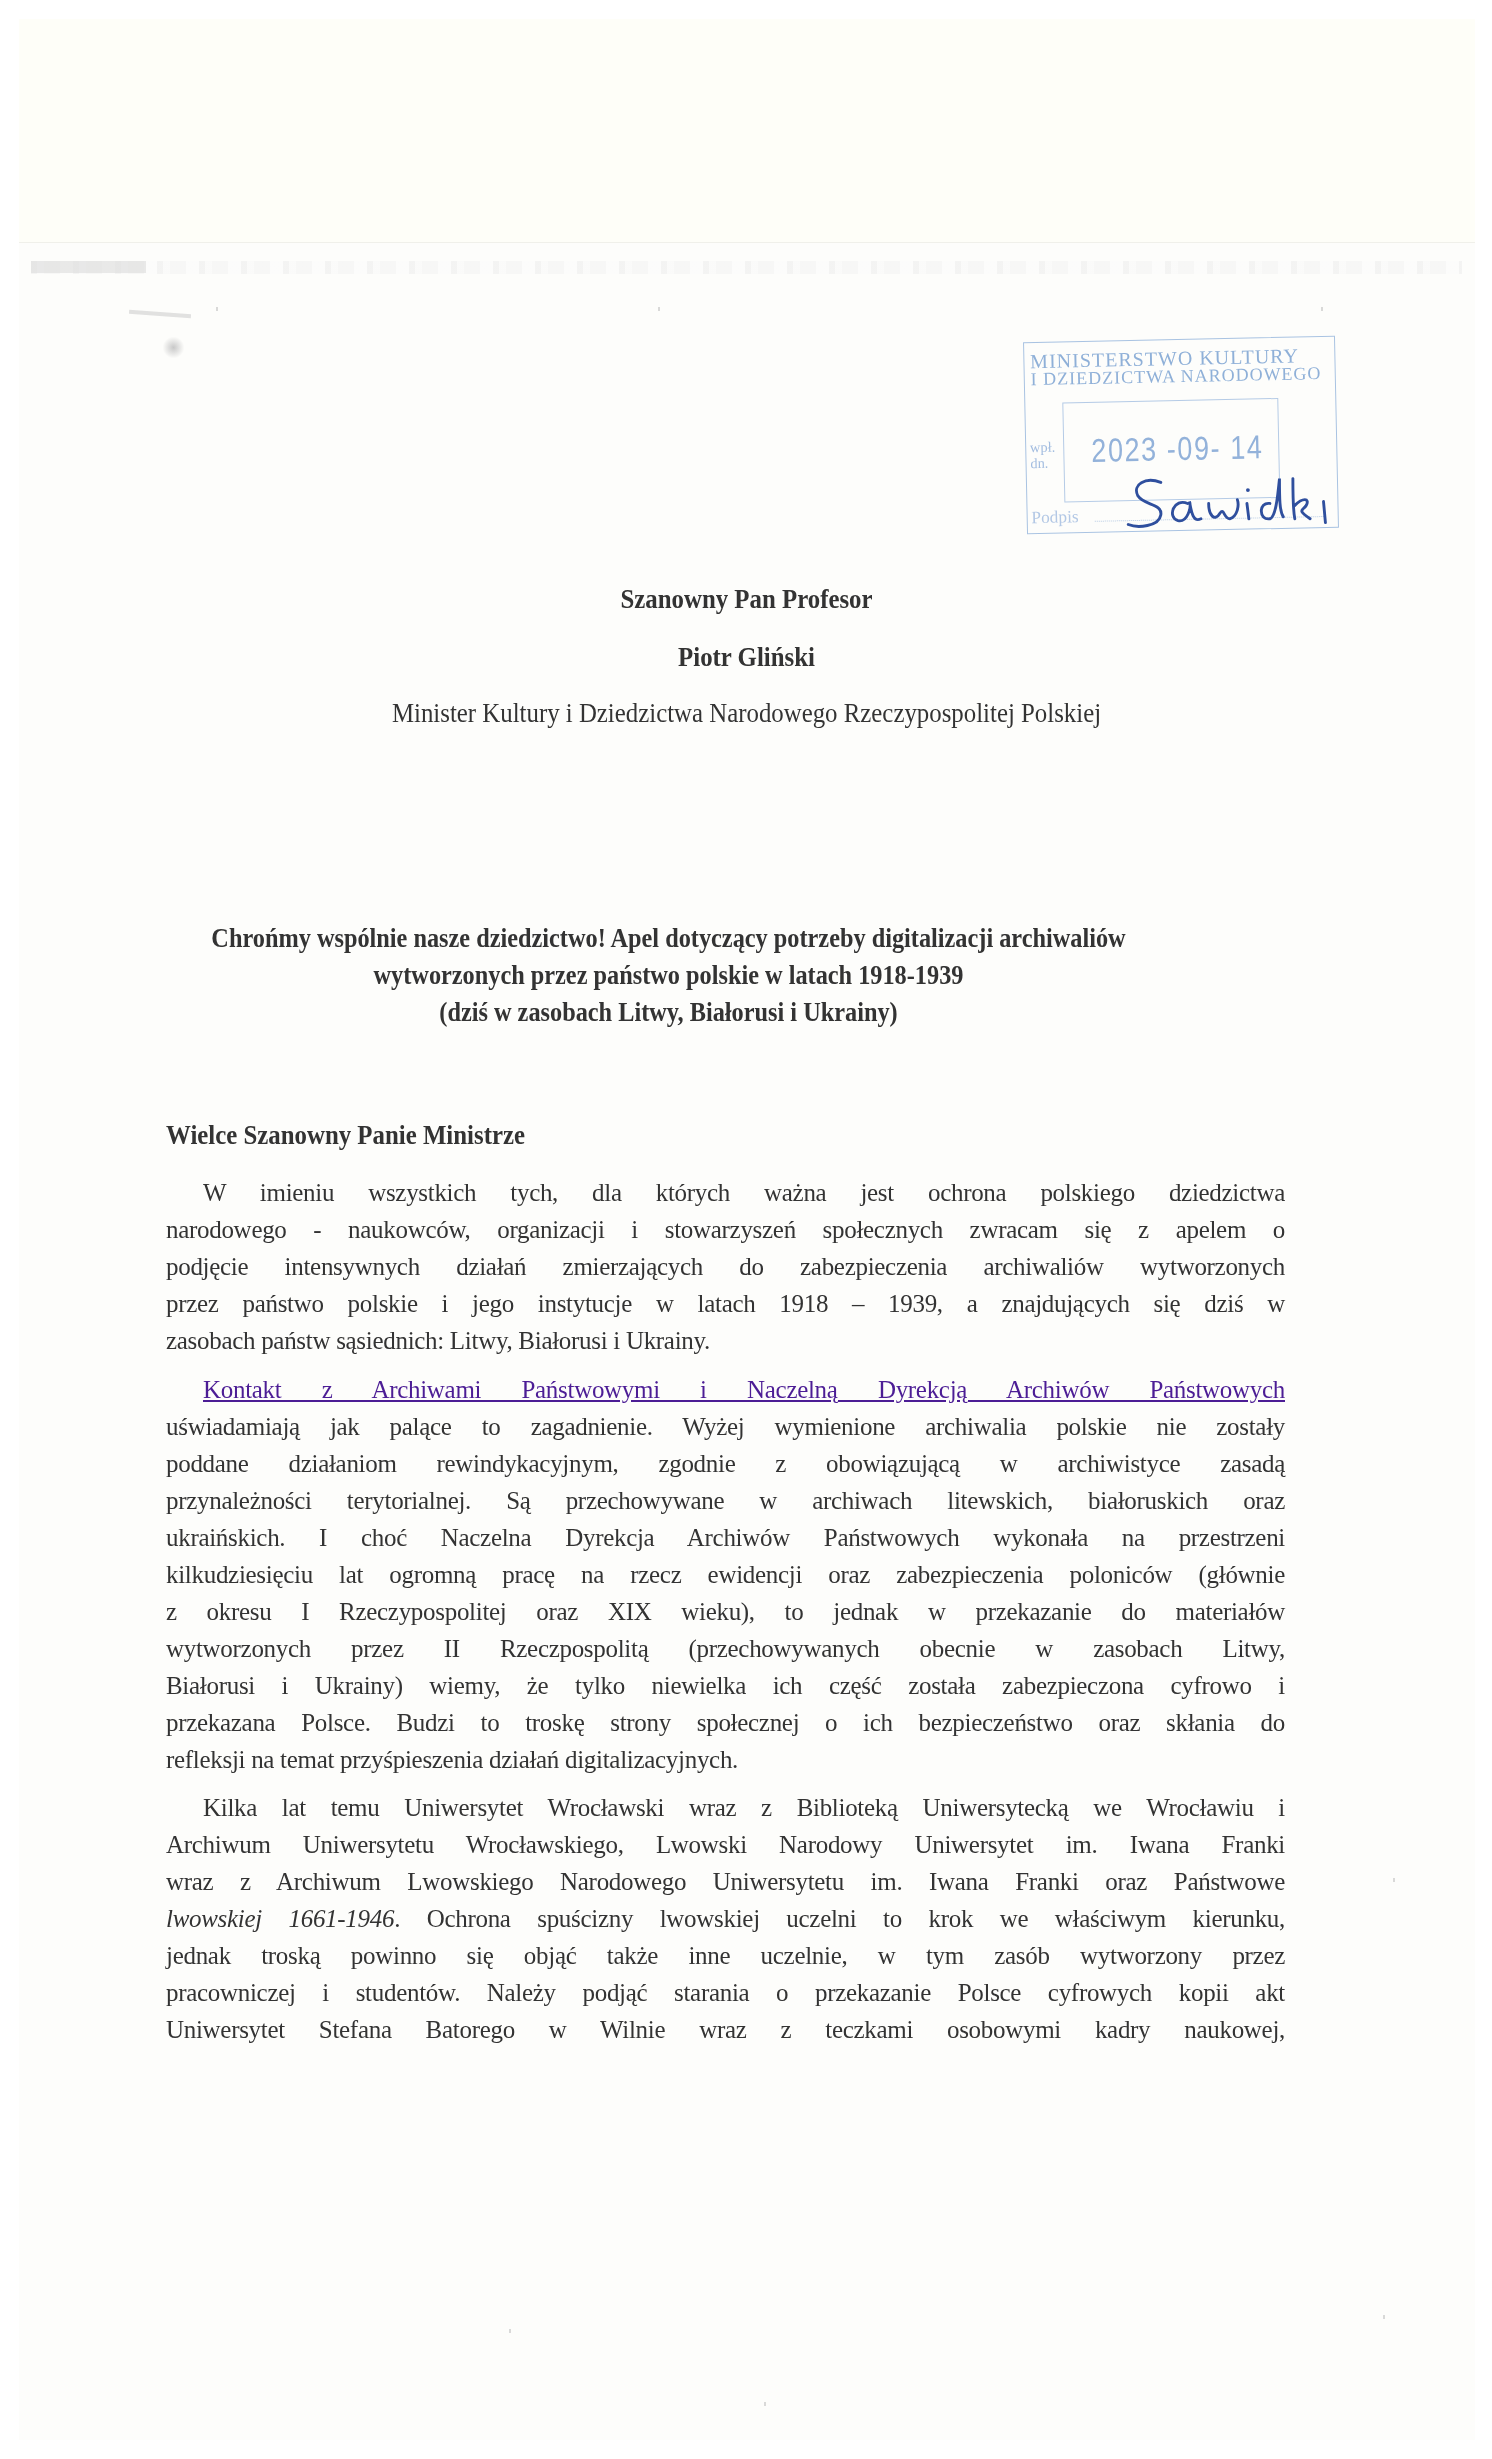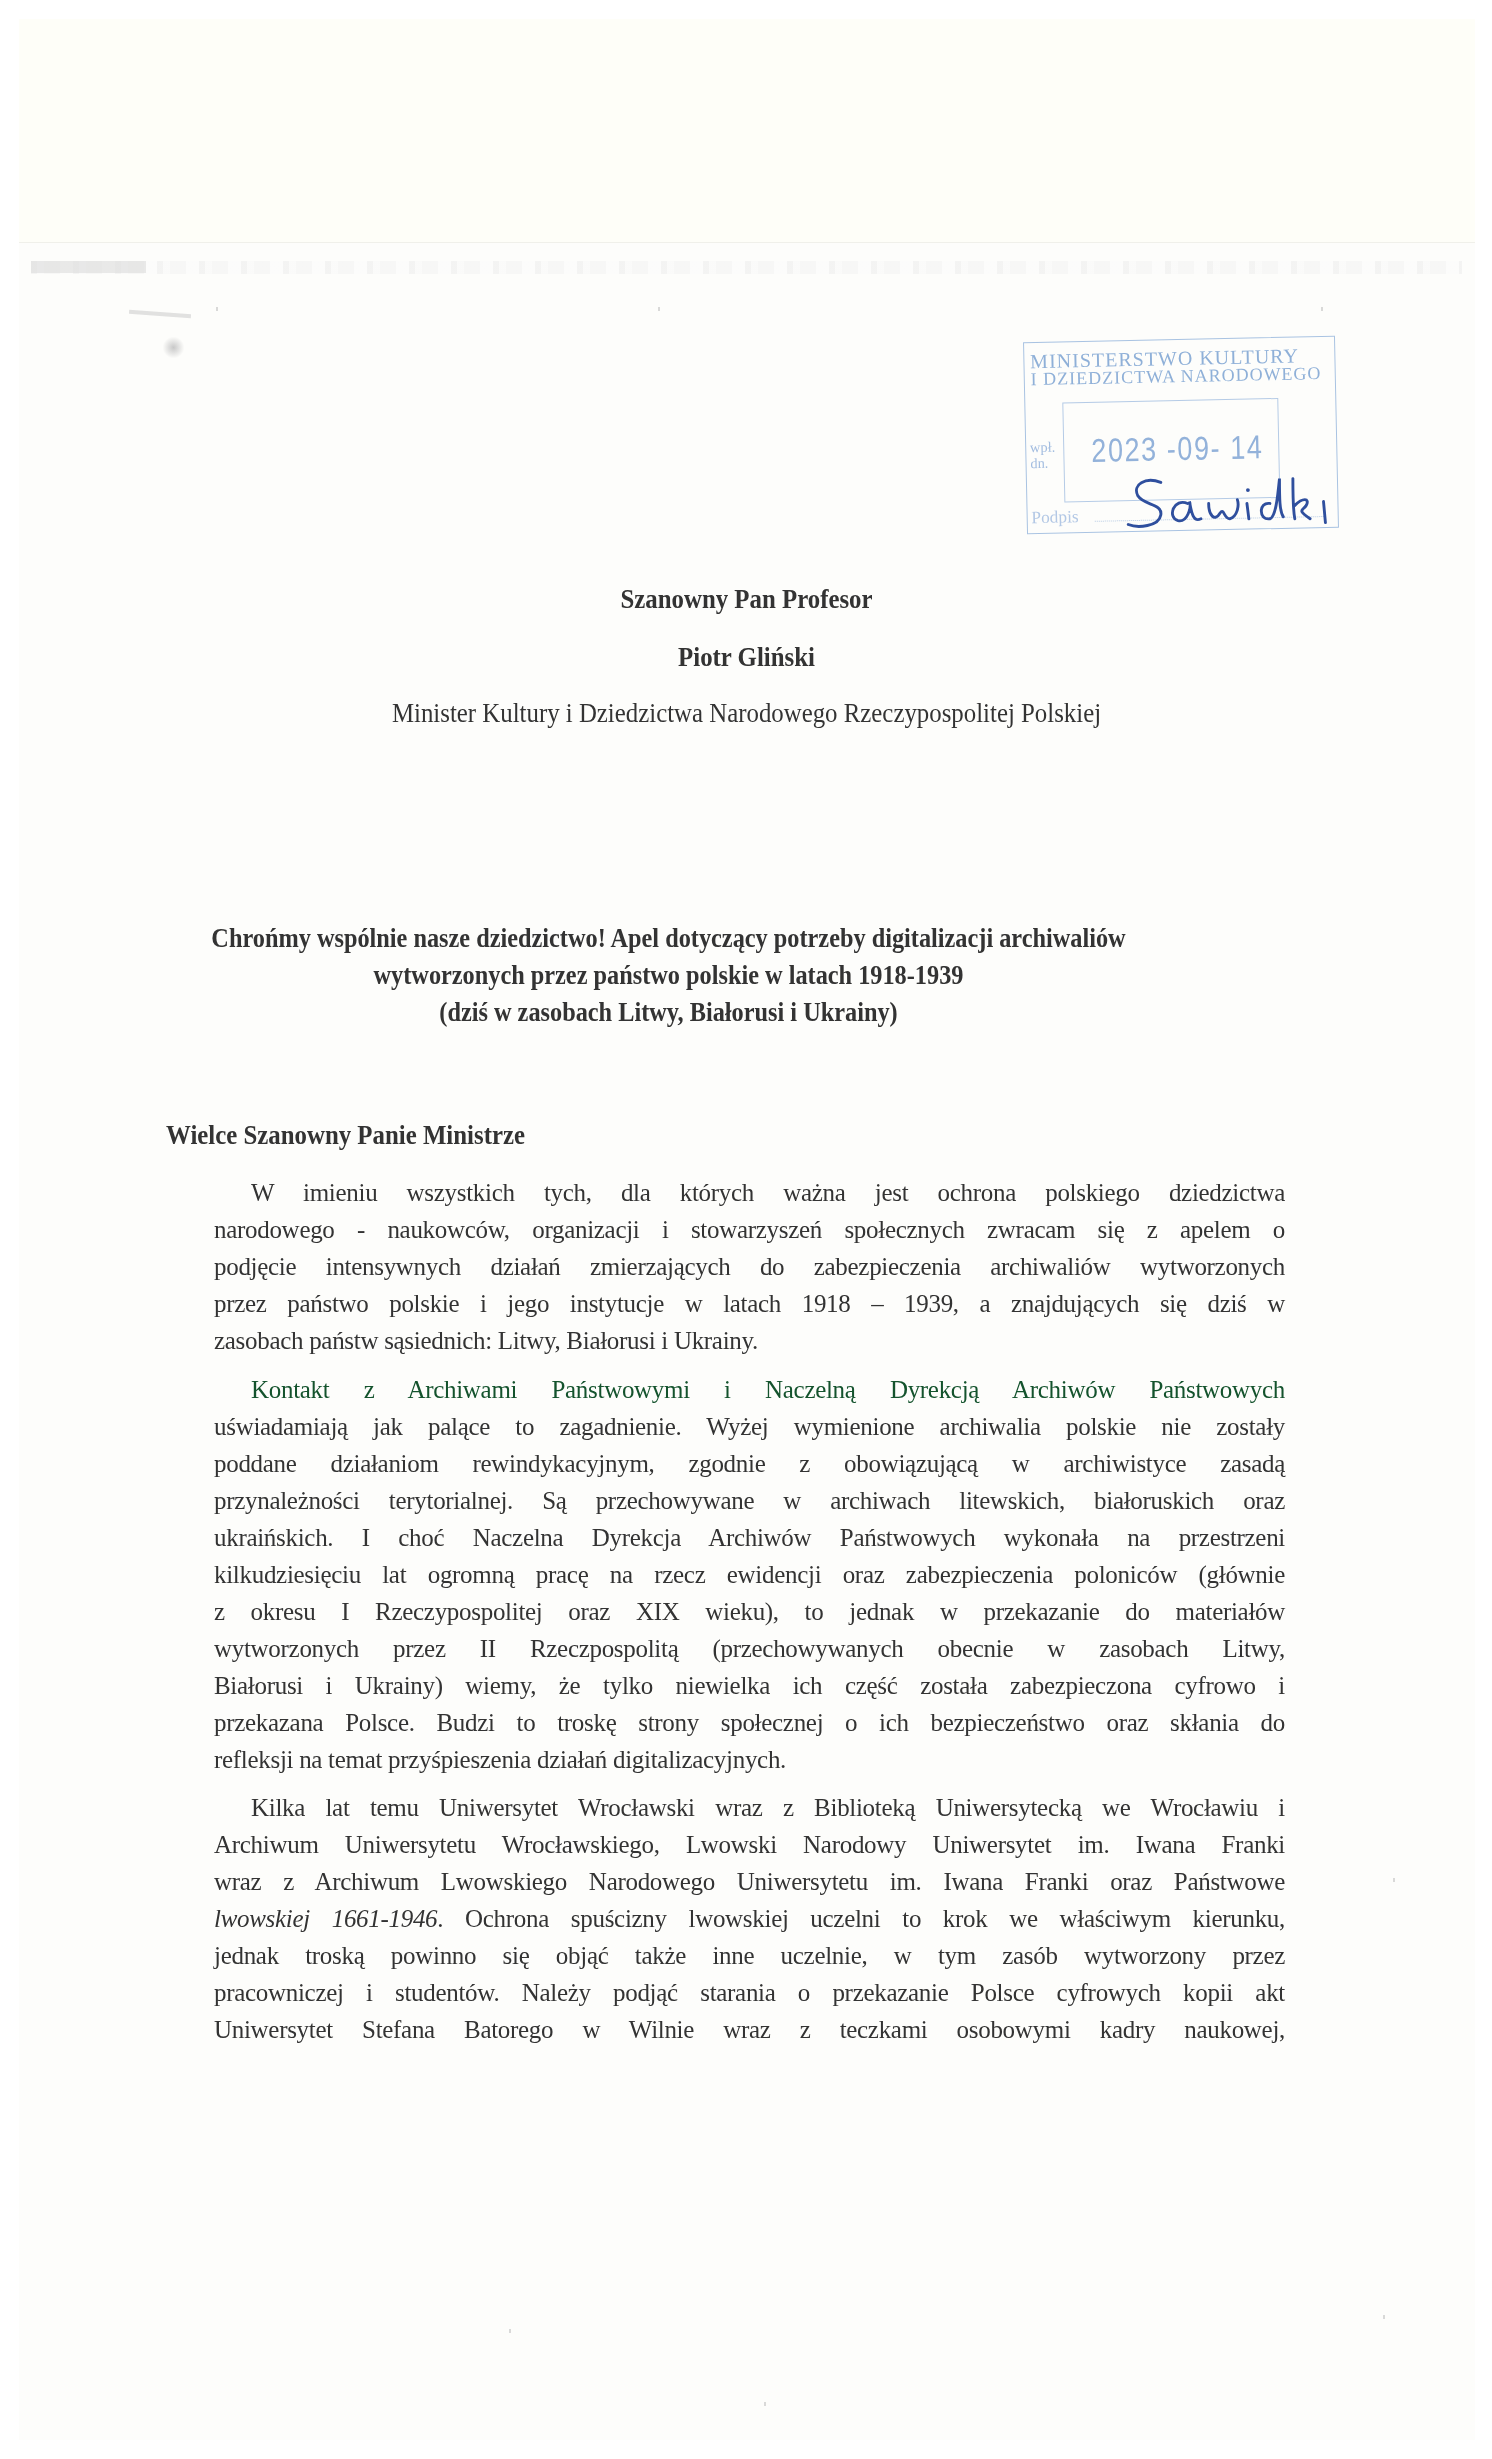--- a/index.html
+++ b/index.html
@@ -88,22 +88,22 @@
   .body-text { position: absolute; left: 166px; top: 1174px; width: 1119px; }
   .para {
     margin: 0 0 11.5px 0;
     font-size: 25px; line-height: 37px;
     text-align: justify; text-indent: 37px;
     letter-spacing: -0.3px;
   }
   .para .line { display: block; text-align: justify; text-align-last: justify; white-space: nowrap; overflow: visible; }
   .para .line.last { text-align-last: left; }
   .para .line.first { padding-left: 37px; }
-  .para { text-indent: 0; margin-left: 48px; }
-  .para .tinted { color: #14532d; }
+  .para { text-indent: 0; }
+  .para .tinted { color: #4c1d95; text-decoration: underline; }
 </style>
 </head>
 <body>
 
 <div class="scan-page">
   <div class="scan-topband"></div>
   <div class="scan-noise-strip"></div>
   <div class="scan-noise-block"></div>
   <div class="scan-dash"></div>
   <div class="scan-smudge"></div>

